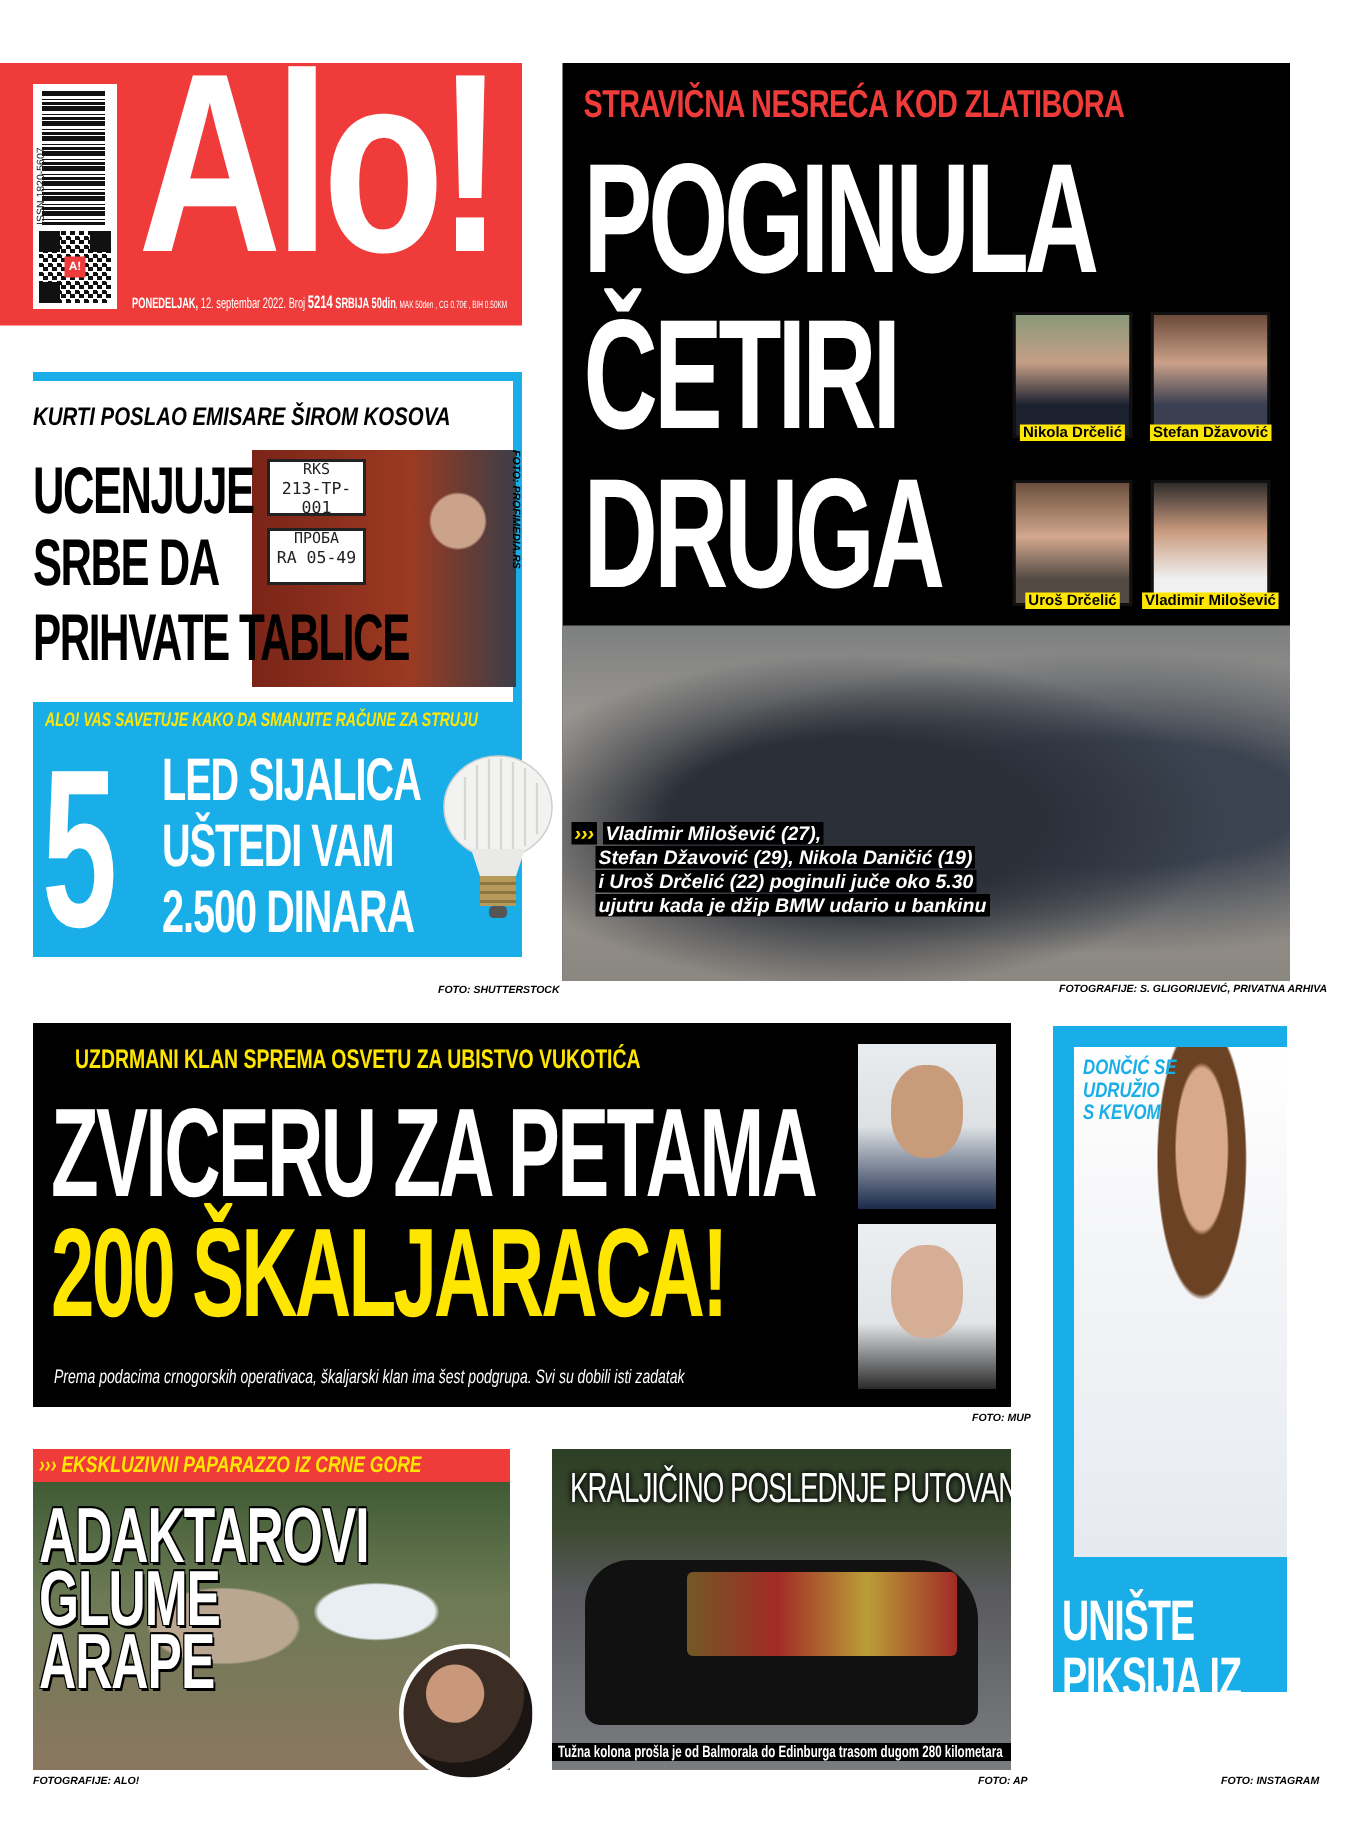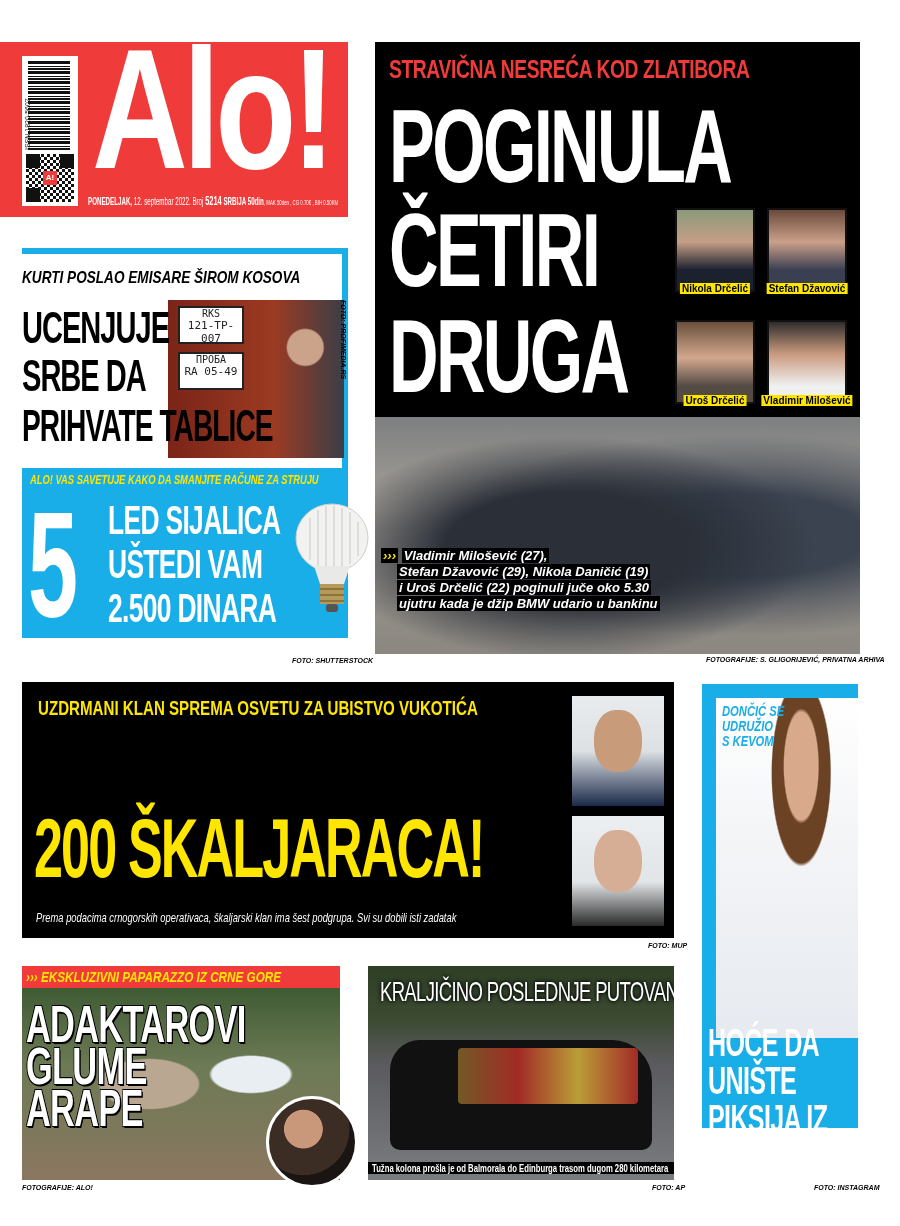--- a/index.html
+++ b/index.html
@@ -56,21 +56,21 @@
   
   #led { left: 22px; top: 468px; width: 326px; height: 170px; background: #19aee8; }
   #led-kicker { left: 8px; top: 4px; font-size: 13px; color: #ffe600; font-style: italic; white-space: nowrap; }
   #led-num { left: 6px; top: 22px; font-size: 150px; line-height: 1; color: #fff; }
   .led-line { position: absolute; left: 86px; font-size: 40px; line-height: 1; color: #fff; letter-spacing: -1px; white-space: nowrap; }
   #bulb { left: 270px; top: 30px; width: 80px; height: 120px; }
   #led-credit { left: 292px; top: 657px; font-size: 7px; font-weight: 700; font-style: italic; }
 
   
   #zv { left: 22px; top: 682px; width: 652px; height: 256px; background: #000; }
-  #zv-kicker { left: 16px; top: 14px; color: #ffe600; font-size: 21px; white-space: nowrap; }
+  #zv-kicker { left: 28px; top: 14px; color: #ffe600; font-size: 18px; white-space: nowrap; }
   #zv-line1 { left: 12px; top: 44px; color: #fff; font-size: 84px; line-height: 1; letter-spacing: -3px; white-space: nowrap; }
   #zv-line2 { left: 12px; top: 124px; color: #ffe600; font-size: 84px; line-height: 1; letter-spacing: -3px; white-space: nowrap; }
   .mug { position: absolute; width: 92px; height: 110px; background: linear-gradient(180deg, #e9ecef 0%, #dde1e4 50%, #1b2a4a 100%); }
   .mug .face { position: absolute; left: 22px; top: 14px; width: 48px; height: 62px; border-radius: 45%; background: #c89b7b; }
   #zv-caption { left: 14px; top: 228px; color: #fff; font-size: 13px; font-style: italic; white-space: nowrap; }
   #zv-credit { left: 648px; top: 942px; font-size: 7px; font-weight: 700; font-style: italic; }
 
   
   #dn { left: 702px; top: 684px; width: 156px; height: 444px; background: #19aee8; }
   #dn-photo { left: 14px; top: 14px; width: 142px; height: 340px;
@@ -163,21 +163,21 @@
 </div>
 <div id="lead-credit" class="abs">FOTOGRAFIJE: S. GLIGORIJEVIĆ, PRIVATNA ARHIVA</div>
 
 <div id="kurti-frame" class="abs"></div>
 <div id="kurti-kicker" class="abs cond">
   <span class="cond-x" style="transform: scaleX(0.8);">KURTI POSLAO EMISARE ŠIROM KOSOVA</span>
 </div>
 <div id="kurti-photo" class="abs">
   <div class="plate" style="left:10px; top:6px; width:66px; height:38px;">
     <div>RKS</div>
-    <div style="font-size:11px">121-TP-007</div>
+    <div style="font-size:11px">213-TP-001</div>
   </div>
   <div class="plate" style="left:10px; top:52px; width:66px; height:38px;">
     <div>ПРОБА</div>
     <div style="font-size:11px">RA 05-49</div>
   </div>
 </div>
 <div class="kurti-line cond" style="top:306px;">
   <span class="cond-x" style="transform: scaleX(0.66);">UCENJUJE</span>
 </div>
 <div class="kurti-line cond" style="top:354px;">
@@ -224,20 +224,23 @@
       </g>
     <rect x="34" y="106" width="12" height="8" rx="3" fill="#555"></rect>
   </svg>
 </div>
 <div id="led-credit" class="abs">FOTO: SHUTTERSTOCK</div>
 
 <div id="zv" class="abs">
   <div id="zv-kicker" class="abs cond">
     <span class="cond-x" style="transform: scaleX(0.72);">UZDRMANI KLAN SPREMA OSVETU ZA UBISTVO VUKOTIĆA</span>
   </div>
+  <div id="zv-line1" class="abs cond">
+    <span class="cond-x" style="transform: scaleX(0.62);">ZVICERU ZA PETAMA</span>
+  </div>
   <div id="zv-line2" class="abs cond">
     <span class="cond-x" style="transform: scaleX(0.62);">200 ŠKALJARACA!</span>
   </div>
   <div class="mug" style="left:550px; top:14px;">
       <div class="face"></div>
     </div>
   <div class="mug" style="left:550px; top:134px; background: linear-gradient(180deg,#eceff1 0%,#e2e5e7 60%,#2a2a2a 100%);">
       <div class="face" style="background:#d6ad95"></div>
     </div>
   <div id="zv-caption" class="abs cond">
@@ -246,23 +249,20 @@
 </div>
 <div id="zv-credit" class="abs">FOTO: MUP</div>
 
 <div id="dn" class="abs">
   <div id="dn-photo" class="abs"></div>
   <div id="dn-kicker" class="abs cond">
     <div class="cond-x" style="transform: scaleX(0.8);">DONČIĆ SE</div><br>
     <div class="cond-x" style="transform: scaleX(0.8); margin-top:-15px">UDRUŽIO</div><br>
     <div class="cond-x" style="transform: scaleX(0.8); margin-top:-15px">S KEVOM</div>
   </div>
-  <div class="dn-line cond" style="top:340px;">
-    <span class="cond-x" style="transform: scaleX(0.66);">HOĆE DA</span>
-  </div>
   <div class="dn-line cond" style="top:378px;">
     <span class="cond-x" style="transform: scaleX(0.66);">UNIŠTE</span>
   </div>
   <div class="dn-line cond" style="top:416px;">
     <span class="cond-x" style="transform: scaleX(0.66);">PIKSIJA IZ</span>
   </div>
   <div class="dn-line cond" style="top:454px;">
     <span class="cond-x" style="transform: scaleX(0.62);">SLOVENIJE</span>
   </div>
 </div>

